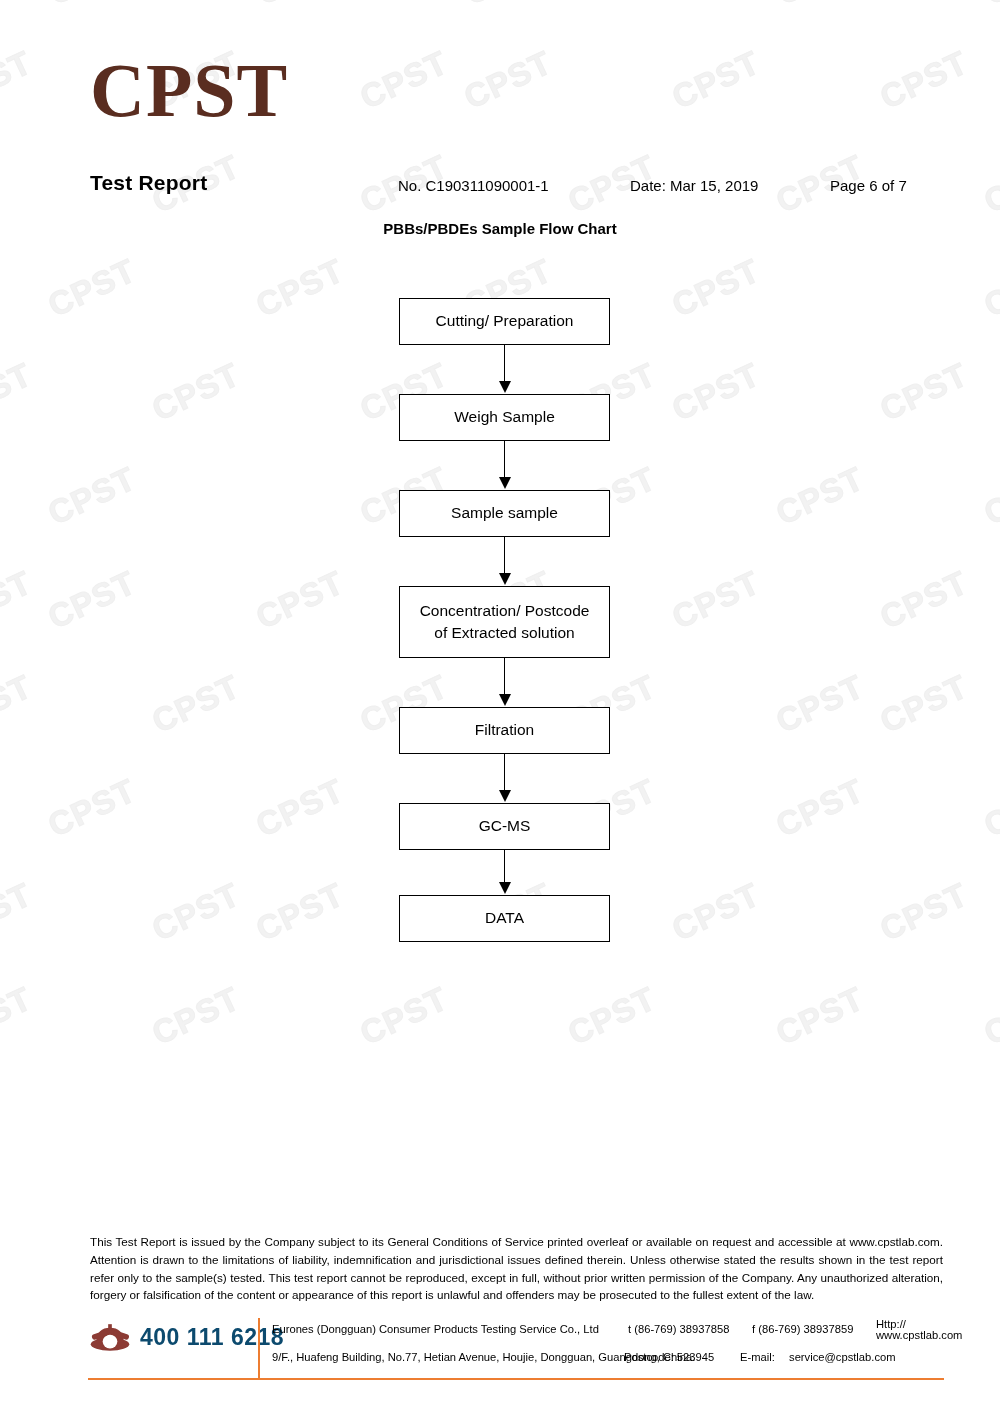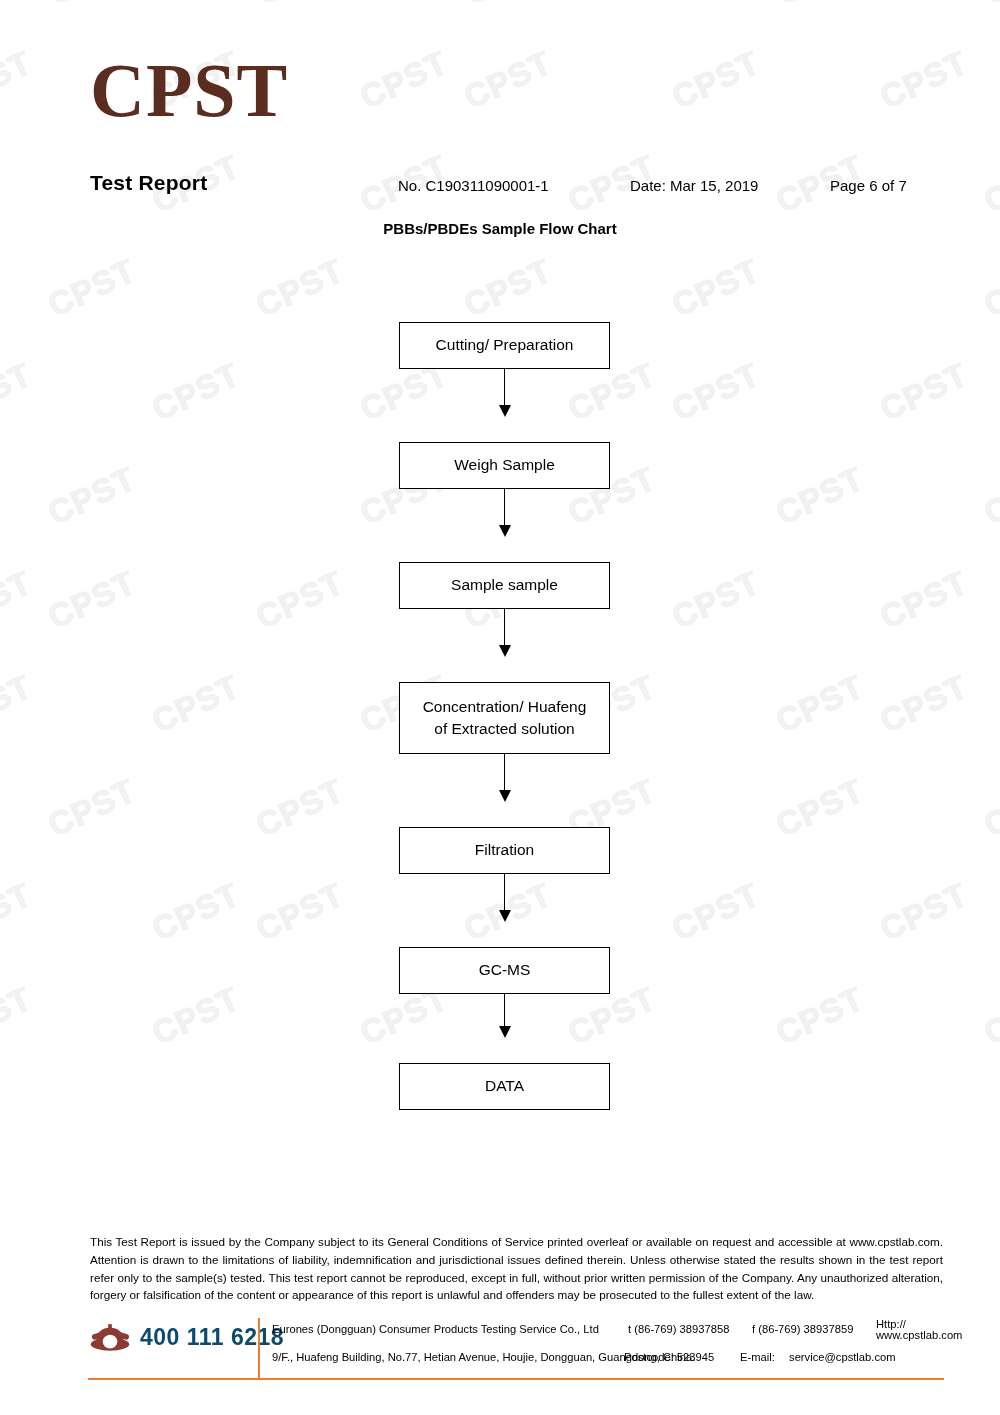--- a/index.html
+++ b/index.html
@@ -115,21 +115,20 @@
   .flow-box {
     border: 1.4px solid #000000;
     background: #ffffff;
     display: flex;
     align-items: center;
     justify-content: center;
     text-align: center;
     font-size: 15.5px;
     line-height: 1.45;
     box-sizing: border-box;
-    margin-top: 24px;
   }
   .flow-box.h1 { height: 47px; }
   .flow-box.h2 { height: 72px; }
   .arrow {
     position: relative;
     height: 49px;
     width: 100%;
   }
   .arrow .shaft {
     position: absolute;
@@ -526,21 +525,21 @@
         <span>Sample sample</span>
       </div>
 
       <div class="arrow">
         <div class="shaft"></div>
           <div class="head"></div>
       </div>
 
       <div class="flow-box h2">
         <div>
-          <div>Concentration/ Huafeng</div>
+          <div>Concentration/ Postcode</div>
           <div>of Extracted solution</div>
         </div>
       </div>
 
       <div class="arrow">
         <div class="shaft"></div>
           <div class="head"></div>
       </div>
 
       <div class="flow-box h1">

